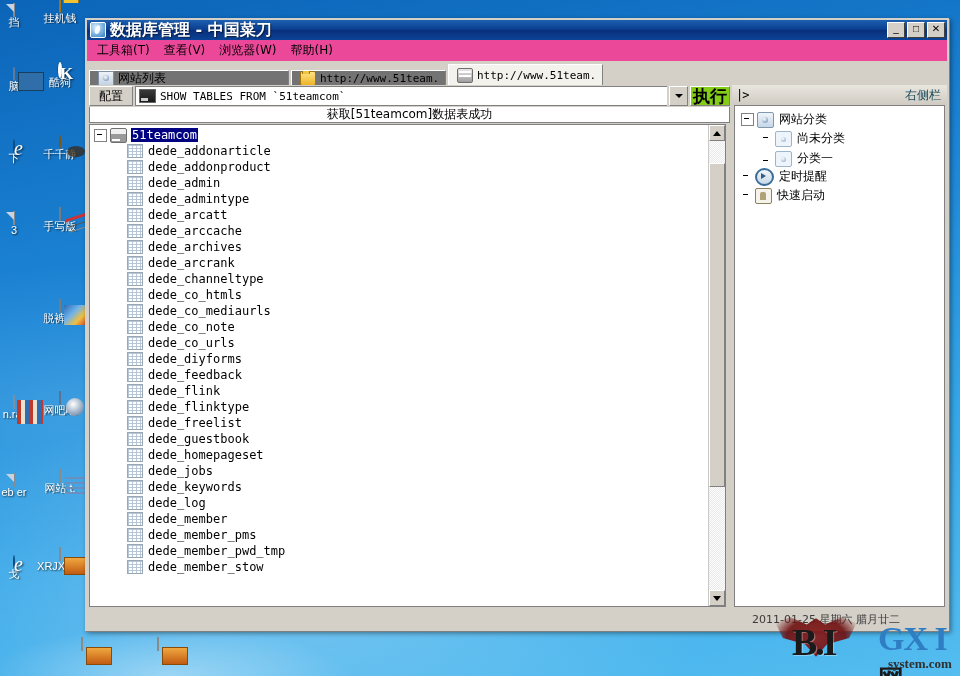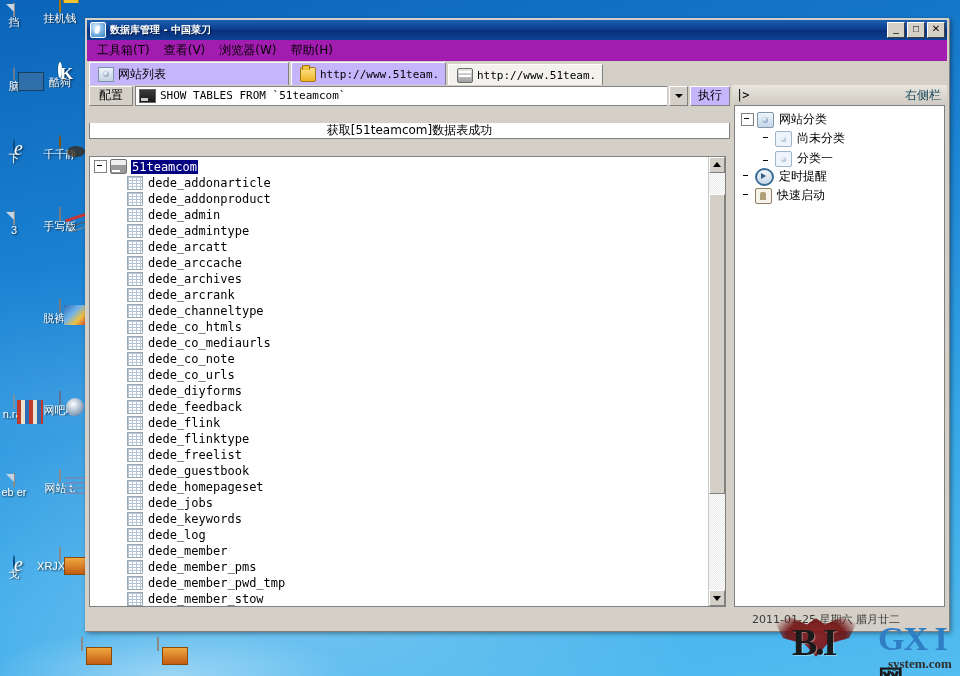--- a/index.html
+++ b/index.html
@@ -79,39 +79,39 @@
   #titlebar{
     height:20px;margin:0;
     background:linear-gradient(180deg,#1d60b0 0%,#0a3d8f 48%,#0a2f7a 52%,#0b4396 100%);
     display:flex;align-items:center;padding:0 2px 0 3px;
   }
   #titlebar .tlogo{width:14px;height:14px;margin-right:4px;flex:0 0 auto;
     background:radial-gradient(circle at 35% 30%,#d8eeff,#2d7ec4);border:1px solid #fff;border-radius:2px;
     position:relative;}
   #titlebar .tlogo:after{content:"";position:absolute;left:4px;top:2px;width:5px;height:9px;background:#fff;
     border-radius:50% 50% 50% 50%/60% 60% 40% 40%;transform:rotate(18deg);opacity:.92;}
-  #titlebar .ttext{color:#fff;font-size:10px;font-weight:bold;white-space:nowrap;
+  #titlebar .ttext{color:#fff;font-size:16px;font-weight:bold;white-space:nowrap;
     text-shadow:1px 1px 1px rgba(0,0,0,.5);font-family:"DejaVu Sans","Liberation Sans",sans-serif;text-align:center;}
   #titlebar .tspacer{flex:1 1 auto;}
   .tbtn{width:16px;height:14px;margin-left:2px;background:#d4d0c8;
     border-top:1px solid #fff;border-left:1px solid #fff;border-right:1px solid #404040;border-bottom:1px solid #404040;
     position:relative;flex:0 0 auto;}
   .tbtn span{position:absolute;left:0;right:0;top:-1px;text-align:center;font-size:10px;line-height:14px;color:#000;
     font-family:"Liberation Sans",sans-serif;}
 
   
-  #menubar{height:21px;background:#a21caf;display:flex;align-items:center;padding-left:5px;
+  #menubar{height:21px;background:#ec4899;display:flex;align-items:center;padding-left:5px;
     border-bottom:1px solid #d4d0c8;}
   .mitem{padding:2px 9px 3px 5px;font-size:12px;color:#000;white-space:nowrap;
     font-family:"DejaVu Sans","Liberation Sans",sans-serif;}
 
   
   #tabzone{height:24px;background:#d4d0c8;display:flex;align-items:flex-end;padding:0 0 0 2px;position:relative;}
-  .tab{height:24px;display:flex;align-items:center;gap:4px;padding:0 8px;margin-right:2px;
-    background:#c4b5fd;border-top:1px solid #fff;border-left:1px solid #fff;border-right:1px solid #808080;
+  .tab{height:16px;display:flex;align-items:center;gap:4px;padding:0 8px;margin-right:2px;
+    background:#737373;border-top:1px solid #fff;border-left:1px solid #fff;border-right:1px solid #808080;
     font-size:12px;white-space:nowrap;overflow:hidden;box-sizing:border-box;
     font-family:"DejaVu Sans","Liberation Sans",sans-serif;}
   .tab.active{background:#f4f2ec;height:22px;}
   .tab .tlab{overflow:hidden;text-overflow:clip;white-space:nowrap;}
   .tab .tlab.mono{font-family:"DejaVu Sans Mono","Liberation Mono",monospace;font-size:11px;}
   .tabico{width:14px;height:13px;flex:0 0 auto;position:relative;}
   .ti-home{background:linear-gradient(180deg,#eef3f8,#c3d2e2);border:1px solid #7d90a6;}
   .ti-home:after{content:"";position:absolute;left:4px;top:3px;width:6px;height:6px;border-radius:50%;
     background:radial-gradient(circle at 40% 35%,#fff,#5d7fa8);}
   .ti-folder{background:linear-gradient(180deg,#ffe489,#edb326);border:1px solid #a5760b;border-radius:2px;}
@@ -136,26 +136,26 @@
   #qcombo .qico{width:15px;height:12px;margin:0 4px 0 3px;flex:0 0 auto;
     background:linear-gradient(180deg,#3a3a3a,#1a1a1a);border:1px solid #666;position:relative;}
   #qcombo .qico:after{content:"";position:absolute;left:1px;bottom:1px;width:7px;height:3px;background:#cfcfcf;}
   #qcombo .qtext{font-family:"DejaVu Sans Mono","Liberation Mono",monospace;font-size:11px;color:#000;
     white-space:nowrap;overflow:hidden;}
   #qarrow{width:17px;background:#d4d0c8;display:flex;align-items:center;justify-content:center;
     border-top:1px solid #fff;border-left:1px solid #fff;border-right:1px solid #808080;border-bottom:1px solid #808080;
     flex:0 0 auto;}
   #qarrow i{display:block;width:0;height:0;border-left:4px solid transparent;border-right:4px solid transparent;
     border-top:4px solid #000;}
-  #execbtn{width:38px;background:#c4b5fd;display:flex;align-items:center;justify-content:center;font-size:12px;
+  #execbtn{width:38px;background:#84cc16;display:flex;align-items:center;justify-content:center;font-size:17px;
     border-top:1px solid #fff;border-left:1px solid #fff;border-right:1px solid #808080;border-bottom:1px solid #808080;
-    flex:0 0 auto;font-family:"DejaVu Sans","Liberation Sans",sans-serif;}
-
-  
-  #statusline{height:15px;background:#fff;border:1px solid #808080;border-top:none;margin:16px 2px;
+    flex:0 0 auto;font-family:"DejaVu Sans","Liberation Sans",sans-serif;font-weight:bold;}
+
+  
+  #statusline{height:15px;background:#fff;border:1px solid #808080;border-top:none;margin:0 2px;
     display:flex;align-items:center;justify-content:center;font-size:12px;color:#000;
     font-family:"DejaVu Sans","Liberation Sans",sans-serif;}
 
   
   #treewrap{flex:1 1 auto;margin:1px 6px 2px 2px;background:#fff;border:1px solid #808080;
     position:relative;overflow:hidden;display:flex;}
   #treelist{flex:1 1 auto;overflow:hidden;padding:2px 0 0 0;}
   .trow{height:16px;display:flex;align-items:center;font-size:12px;white-space:nowrap;
     font-family:"DejaVu Sans Mono","Liberation Mono",monospace;}
   .trow .expander{width:11px;height:11px;margin-left:4px;margin-right:3px;flex:0 0 auto;

